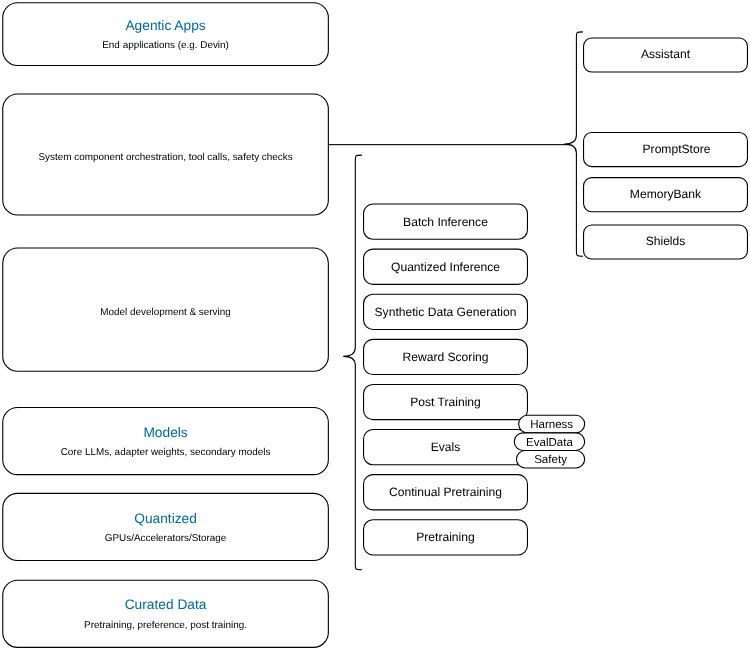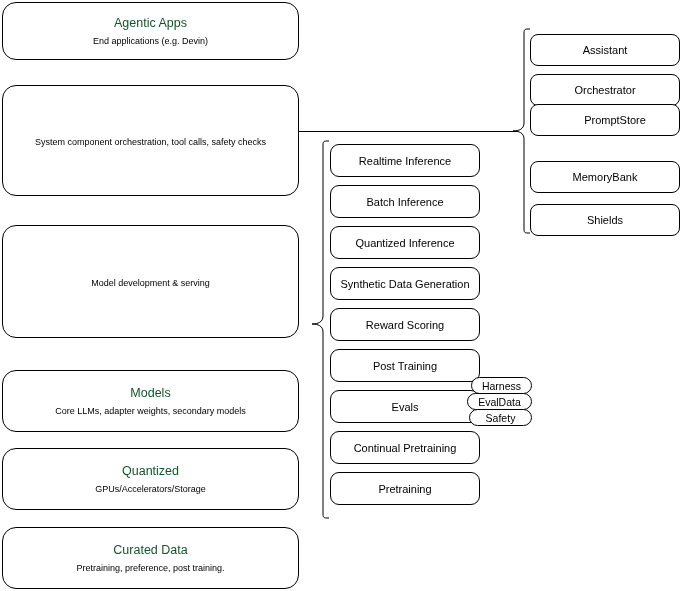--- a/index.html
+++ b/index.html
@@ -31,21 +31,21 @@
   }
   
   .layer {
     border-radius: 14px;
     left: 2px;
     width: 297px;
   }
   .layer .title {
     font-size: 12.5px;
     line-height: 17px;
-    color: #14532d;
+    color: #0369a1;
   }
   .layer .subtitle {
     font-size: 9px;
     line-height: 13px;
     color: #000;
     margin-top: 3px;
   }
   
   .mid {
     border-radius: 9px;
@@ -119,40 +119,34 @@
 
   <div class="conn" style="left:299px;top:131px;width:219px;height:1px;"></div>
 
   <svg class="brace" style="left:512px;top:28px;width:20px;height:206px;" viewBox="0 0 20 206" preserveAspectRatio="none">
     <path d="M 18 1 C 12 1 12 1 12 7 L 12 95 C 12 101 7 103 1 103 C 7 103 12 105 12 111 L 12 199 C 12 205 12 205 18 205"></path>
   </svg>
 
   <div class="node right" style="top:34px;">
     <span>Assistant</span>
   </div>
-  <div class="node right" style="top:74px;">
-    <span>Orchestrator</span>
-  </div>
-  <div class="node right" style="top:104px;padding-left:20px;">
+  <div class="node right" style="top:120px;padding-left:20px;">
     <span>PromptStore</span>
   </div>
   <div class="node right" style="top:161px;text-align:center;">
     <span>MemoryBank</span>
   </div>
   <div class="node right" style="top:204px;">
     <span>Shields</span>
   </div>
 
   <svg class="brace" style="left:310px;top:140px;width:20px;height:380px;" viewBox="0 0 20 380" preserveAspectRatio="none">
     <path d="M 19 1 C 13 1 13 1 13 7 L 13 176 C 13 182 8 184 2 184 C 8 184 13 186 13 192 L 13 372 C 13 378 13 378 19 378"></path>
   </svg>
 
-  <div class="node mid" style="top:144px;">
-    <span>Realtime Inference</span>
-  </div>
   <div class="node mid" style="top:185px;">
     <span>Batch Inference</span>
   </div>
   <div class="node mid" style="top:226px;">
     <span>Quantized Inference</span>
   </div>
   <div class="node mid" style="top:267px;">
     <span>Synthetic Data Generation</span>
   </div>
   <div class="node mid" style="top:308px;">

